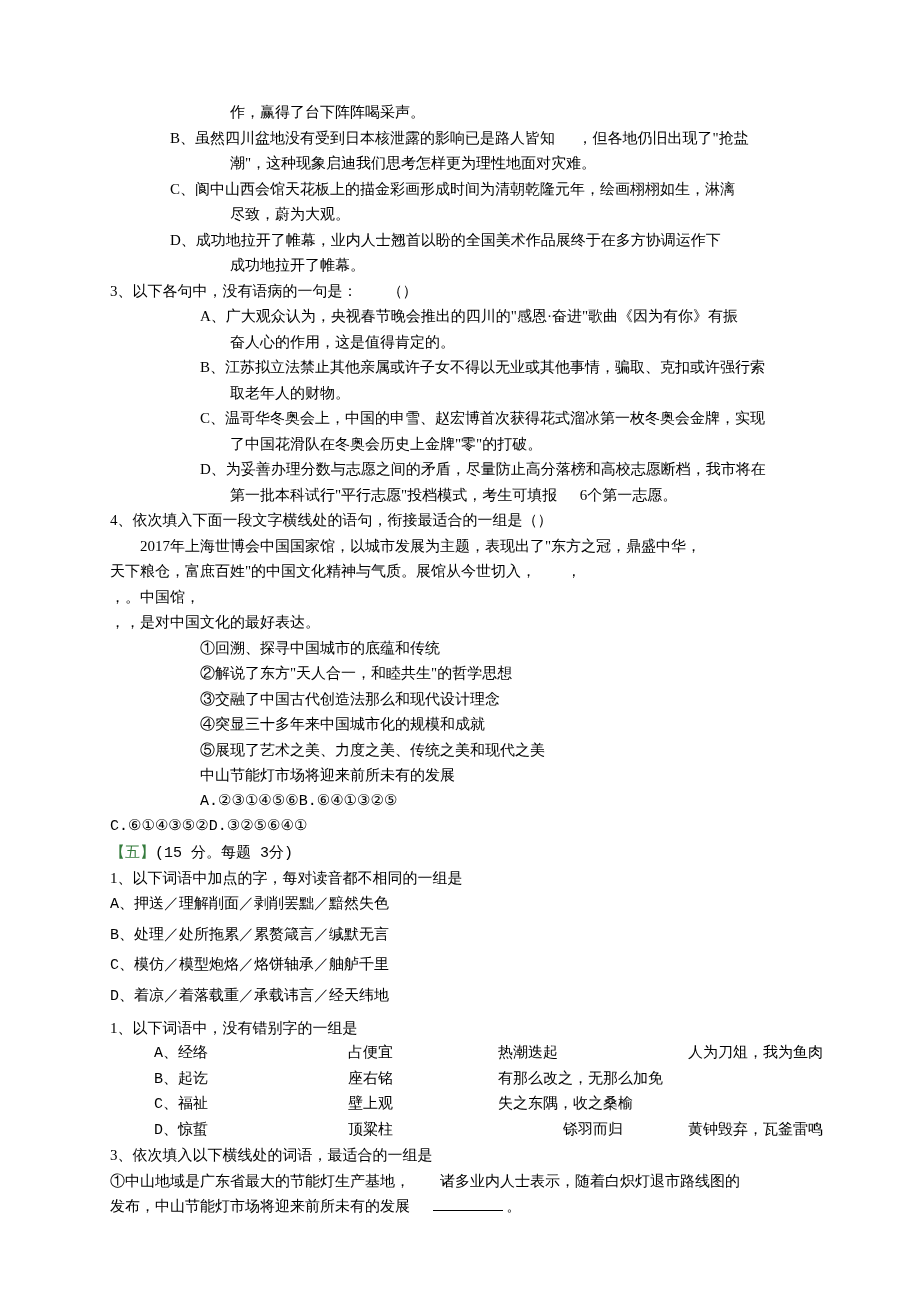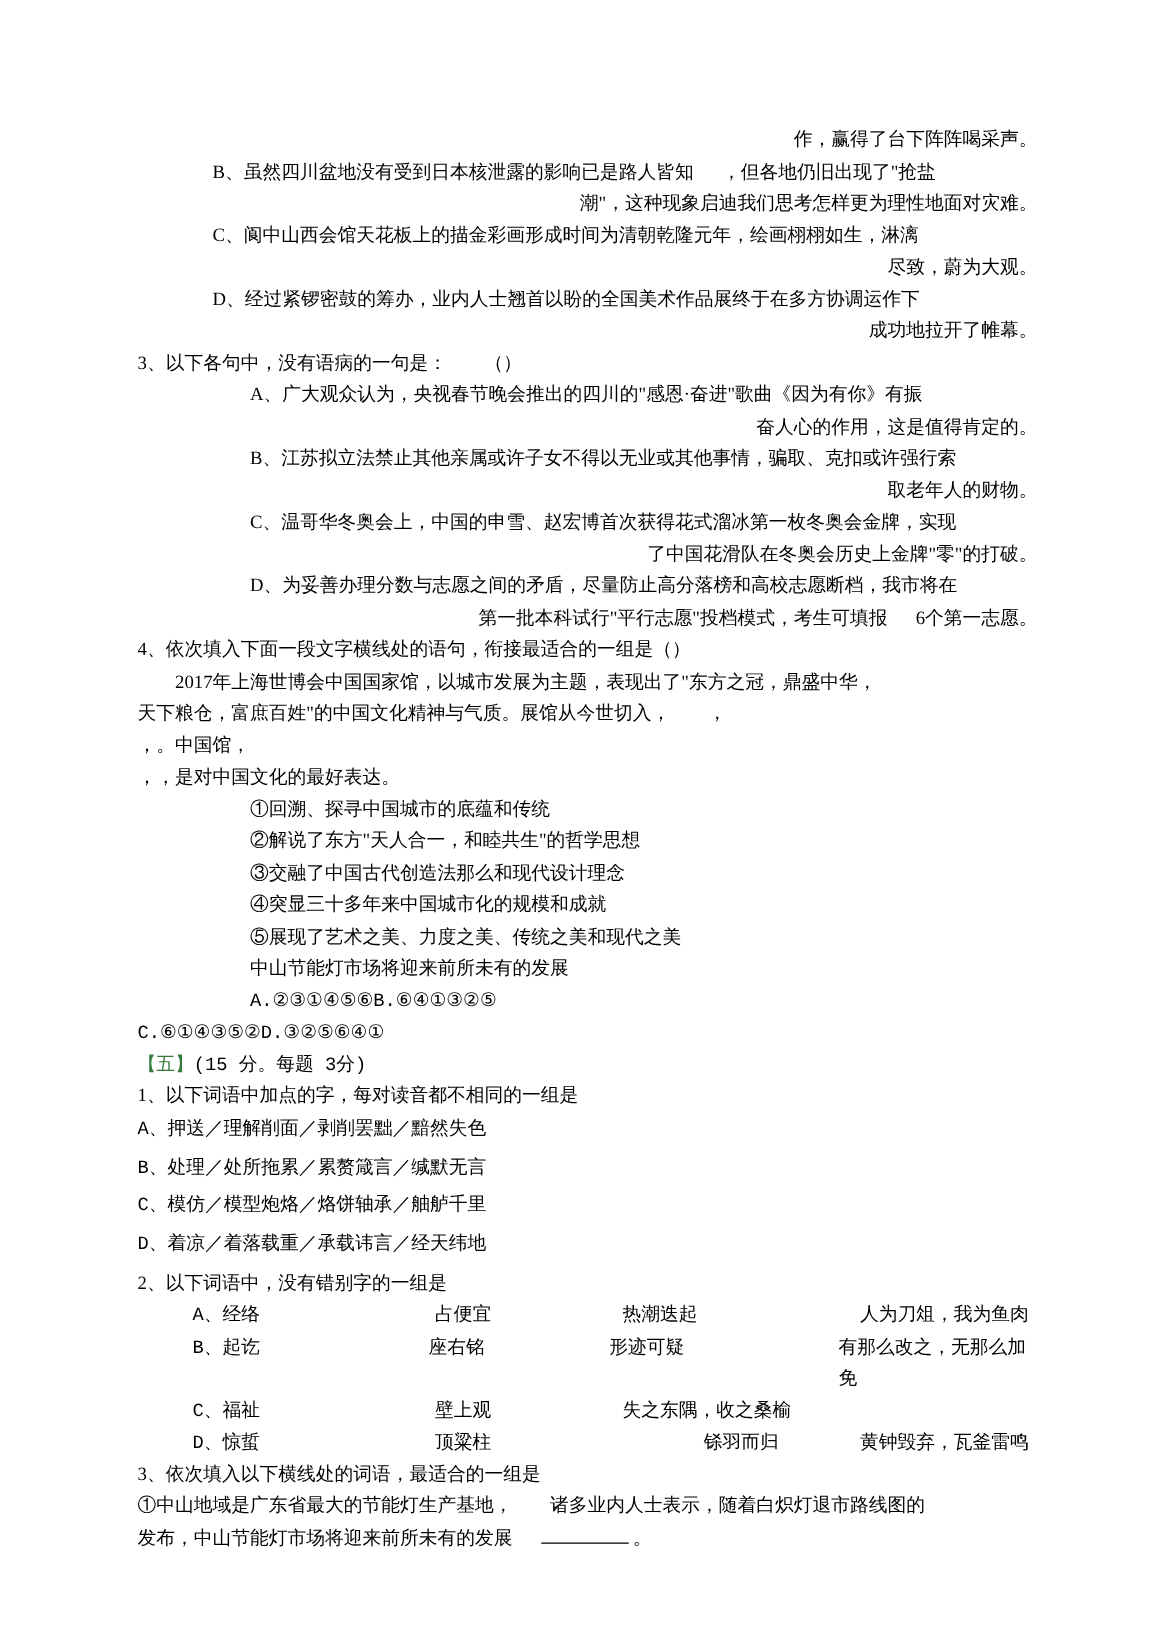--- a/index.html
+++ b/index.html
@@ -8,21 +8,21 @@
   line-height: 1.7;
   color: #000;
   background: #fff;
   width: 920px;
   margin: 0;
   padding: 100px 90px 60px 110px;
   box-sizing: border-box;
 }
 .indent1 { padding-left: 60px; }
 .indent2 { padding-left: 90px; }
-.indent3 { padding-left: 120px; text-align: right; }
+.indent3 { padding-left: 120px; }
 .section-head { color: #347b3c; }
 .sub-note { font-family: Liberation Mono, monospace; }
 .q-row { display: flex; }
 .q-col { width: 150px; margin-left: 44px; }
 .underline { border-bottom: 1px solid #000; display:inline-block; min-width:70px; }
 </style>
 </head>
 <body>
 
 <div class="indent3"><span>作，赢得了台下阵阵喝采声。</span></div>
@@ -30,21 +30,21 @@
 <div class="indent1">
   <span>B、虽然四川盆地没有受到日本核泄露的影响已是路人皆知</span>
   &nbsp;&nbsp;&nbsp;&nbsp;
   <span>，但各地仍旧出现了"抢盐</span>
 </div>
 <div class="indent3"><span>潮"，这种现象启迪我们思考怎样更为理性地面对灾难。</span></div>
 
 <div class="indent1"><span>C、阆中山西会馆天花板上的描金彩画形成时间为清朝乾隆元年，绘画栩栩如生，淋漓</span></div>
 <div class="indent3"><span>尽致，蔚为大观。</span></div>
 
-<div class="indent1"><span>D、经过紧锣密鼓的筹办，业内人士翘首以盼的全国美术作品展终于在多方协调运作下</span></div>
+<div class="indent1"><span>D、成功地拉开了帷幕，业内人士翘首以盼的全国美术作品展终于在多方协调运作下</span></div>
 <div class="indent3"><span>成功地拉开了帷幕。</span></div>
 
 <div><span>3、以下各句中，没有语病的一句是：　　（）</span></div>
 <div class="indent2"><span>A、广大观众认为，央视春节晚会推出的四川的"感恩·奋进"歌曲《因为有你》有振</span></div>
 <div class="indent3"><span>奋人心的作用，这是值得肯定的。</span></div>
 <div class="indent2"><span>B、江苏拟立法禁止其他亲属或许子女不得以无业或其他事情，骗取、克扣或许强行索</span></div>
 <div class="indent3"><span>取老年人的财物。</span></div>
 <div class="indent2"><span>C、温哥华冬奥会上，中国的申雪、赵宏博首次获得花式溜冰第一枚冬奥会金牌，实现</span></div>
 <div class="indent3"><span>了中国花滑队在冬奥会历史上金牌"零"的打破。</span></div>
 <div class="indent2"><span>D、为妥善办理分数与志愿之间的矛盾，尽量防止高分落榜和高校志愿断档，我市将在</span></div>
@@ -76,32 +76,31 @@
 <div>
   <span class="section-head">【五】</span><span class="sub-note">(15  分。每题  3分)</span>
 </div>
 
 <div><span>1、以下词语中加点的字，每对读音都不相同的一组是</span></div>
 <div class="sub-note" style="margin-bottom:6px;"><span>A、押送／理解削面／剥削罢黜／黯然失色</span></div>
 <div class="sub-note" style="margin-bottom:4px;"><span>B、处理／处所拖累／累赘箴言／缄默无言</span></div>
 <div class="sub-note" style="margin-bottom:6px;"><span>C、模仿／模型炮烙／烙饼轴承／舳舻千里</span></div>
 <div class="sub-note" style="margin-bottom:6px;"><span>D、着凉／着落载重／承载讳言／经天纬地</span></div>
 
-<div><span>2、以下词语中，没有错别字的一组是</span></div>
+<div><span>1、以下词语中，没有错别字的一组是</span></div>
 
 <div class="q-row sub-note">
   <div class="q-col">A、经络</div>
   <div class="q-col">占便宜</div>
   <div style="width:190px;">热潮迭起</div>
   <div>人为刀俎，我为鱼肉</div>
 </div>
 <div class="q-row sub-note">
   <div class="q-col">B、起讫</div>
   <div class="q-col">座右铭</div>
-  <div style="width:190px;">形迹可疑</div>
   <div>有那么改之，无那么加免</div>
 </div>
 <div class="q-row sub-note">
   <div class="q-col">C、福祉</div>
   <div class="q-col">壁上观</div>
   <div>失之东隅，收之桑榆</div>
 </div>
 <div class="q-row sub-note">
   <div class="q-col">D、惊蜇</div>
   <div class="q-col">顶粱柱</div>

